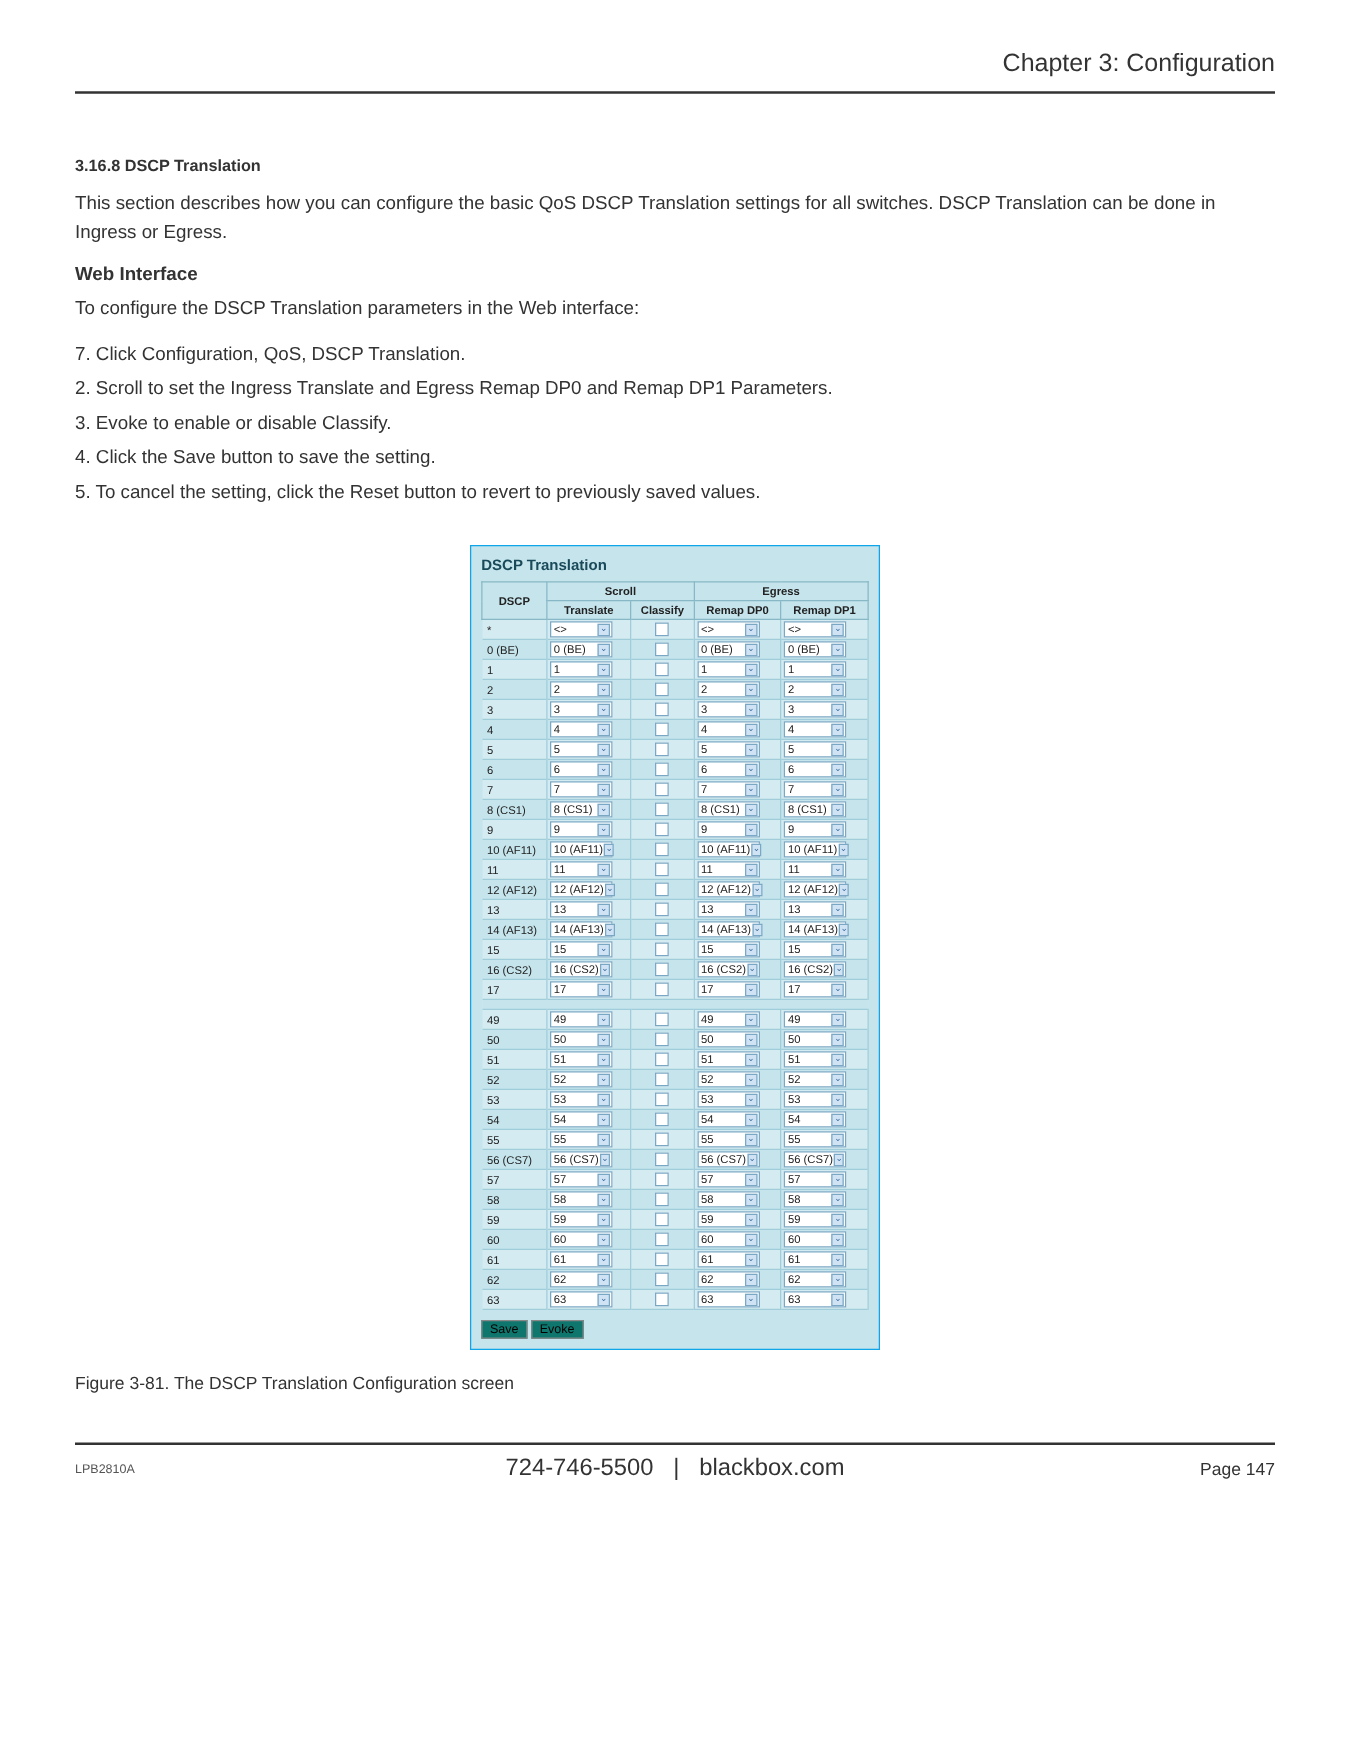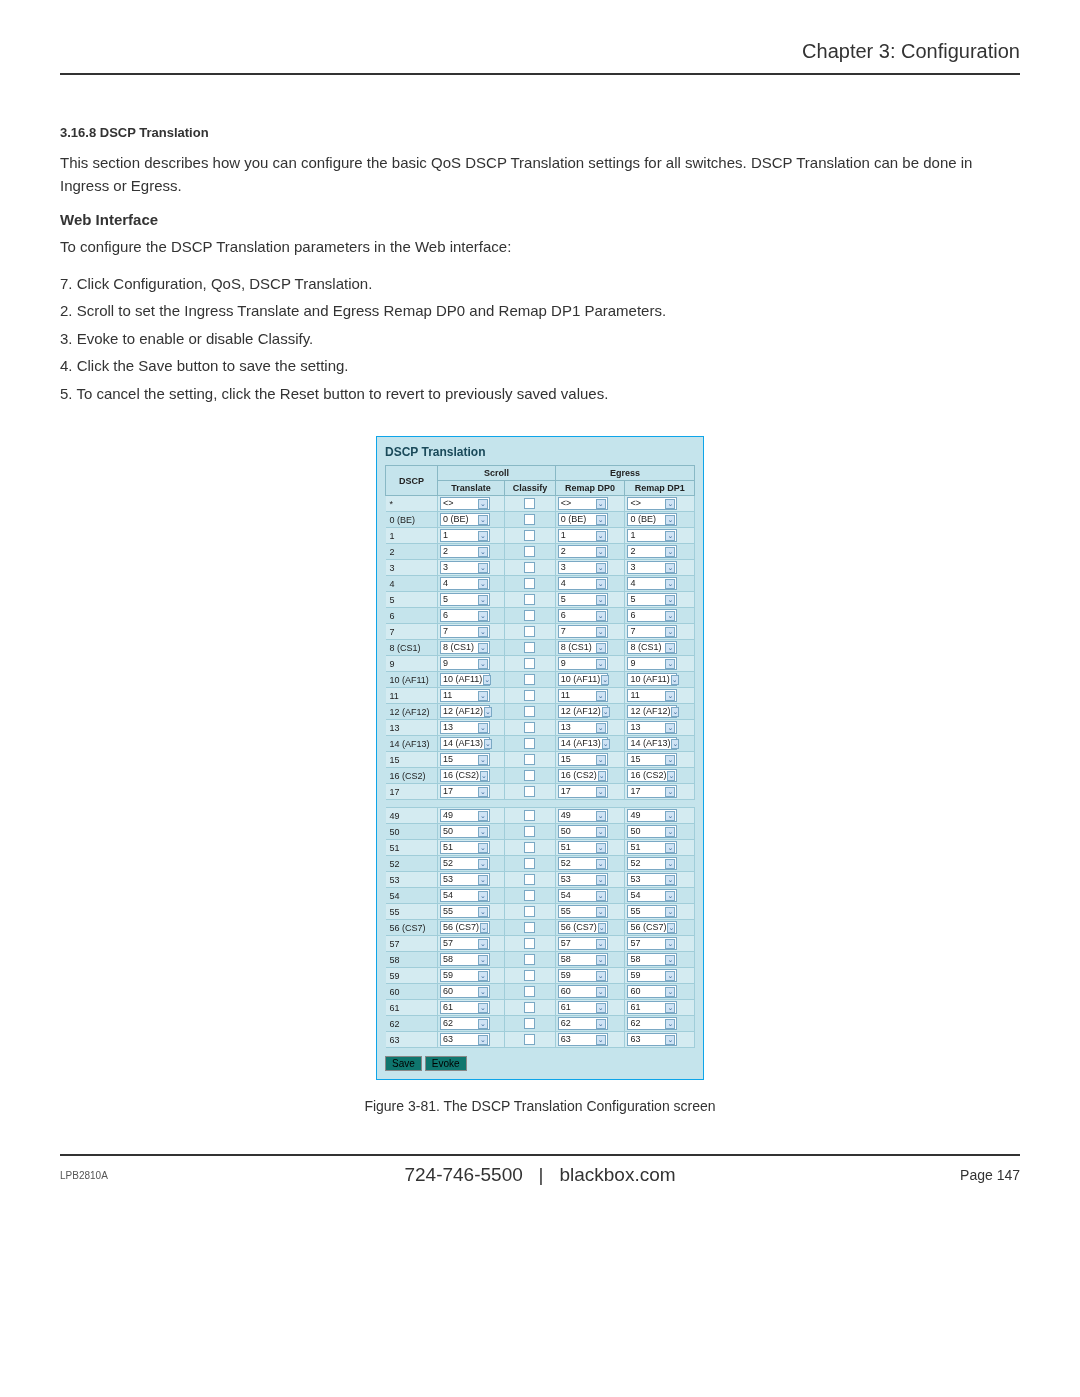--- a/index.html
+++ b/index.html
@@ -134,21 +134,21 @@
     gap: 3px;
   }
   .win-btn {
     background: #0f766e;
     border: 1px solid #888;
     font-size: 10px;
     padding: 1px 6px;
     font-family: Arial, sans-serif;
   }
   .figure-caption {
-    text-align: center;
+    text-align: left;
     font-size: 14px;
     margin: 18px 0 40px 0;
   }
   .footer {
     border-top: 2px solid #333;
     margin-top: 40px;
     padding-top: 11px;
     display: flex;
     align-items: center;
     justify-content: space-between;

